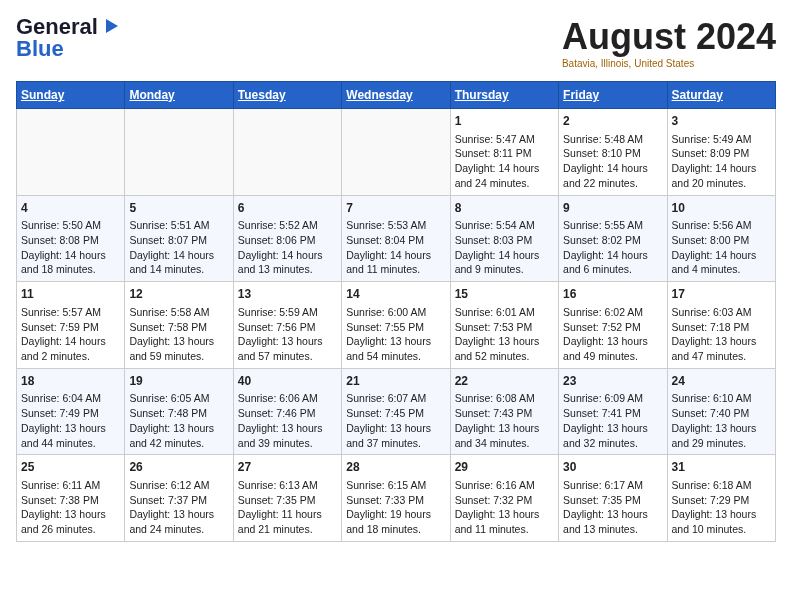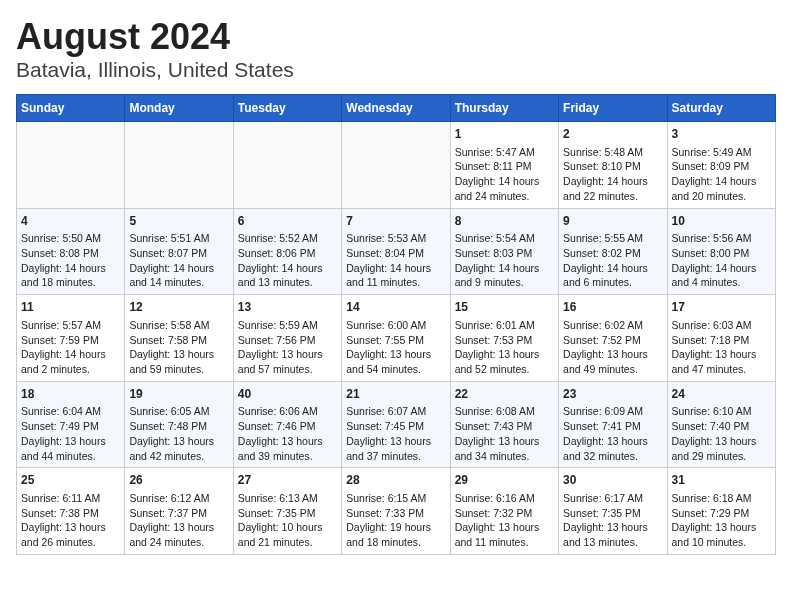--- a/index.html
+++ b/index.html
@@ -28,36 +28,37 @@
       line-height: 1;
     }
     .title-block {
     }
     .main-title {
       font-size: 36px;
       font-weight: bold;
       color: #222;
     }
     .subtitle {
-      font-size: 21px;
-      color: #404040;
+      font-size: 10px;
+      color: #a16207;
     }
     table {
       width: 100%;
       border-collapse: collapse;
       font-size: 11px;
     }
     thead tr th {
       background: #2563c9;
       color: #fff;
       padding: 6px 4px;
       text-align: left;
       font-size: 12px;
       font-weight: bold;
       border: 1px solid #1a4fa0;
+      text-decoration: underline;
     }
     tbody tr td {
       border: 1px solid #ccc;
       vertical-align: top;
       padding: 4px 4px;
       min-width: 100px;
       height: 80px;
       background: #fff;
       color: #222;
       font-size: 10.5px;
@@ -73,20 +74,31 @@
       margin-bottom: 2px;
     }
     .empty-cell {
       background: #f9f9f9 !important;
     }
   </style>
 </head>
 <body>
 
 <div class="header">
+  <div class="logo">
+    <div style="display:flex; align-items:center;">
+      <span class="logo-text">
+        <span>General</span>
+      </span>
+      <svg width="22" height="22" viewBox="0 0 22 22" style="margin-left:2px; margin-top:-2px;">
+        <polygon points="6,4 18,11 6,18" fill="#2563c9"></polygon>
+      </svg>
+    </div>
+    <span class="logo-text" style="color:#2563c9; font-size:22px;">Blue</span>
+  </div>
   <div class="title-block">
     <div class="main-title">August 2024</div>
     <div class="subtitle">Batavia, Illinois, United States</div>
   </div>
 </div>
 
 <table>
   <thead>
     <tr>
     <th>Sunday</th>
@@ -265,21 +277,21 @@
         <td>
           <span class="day-num">26</span>
           <div>Sunrise: 6:12 AM</div>
           <div>Sunset: 7:37 PM</div>
           <div>Daylight: 13 hours and 24 minutes.</div>
         </td>
         <td>
           <span class="day-num">27</span>
           <div>Sunrise: 6:13 AM</div>
           <div>Sunset: 7:35 PM</div>
-          <div>Daylight: 10 hours and 21 minutes.</div>
+          <div>Daylight: 11 hours and 21 minutes.</div>
         </td>
         <td>
           <span class="day-num">28</span>
           <div>Sunrise: 6:15 AM</div>
           <div>Sunset: 7:33 PM</div>
           <div>Daylight: 19 hours and 18 minutes.</div>
         </td>
         <td>
           <span class="day-num">29</span>
           <div>Sunrise: 6:16 AM</div>

